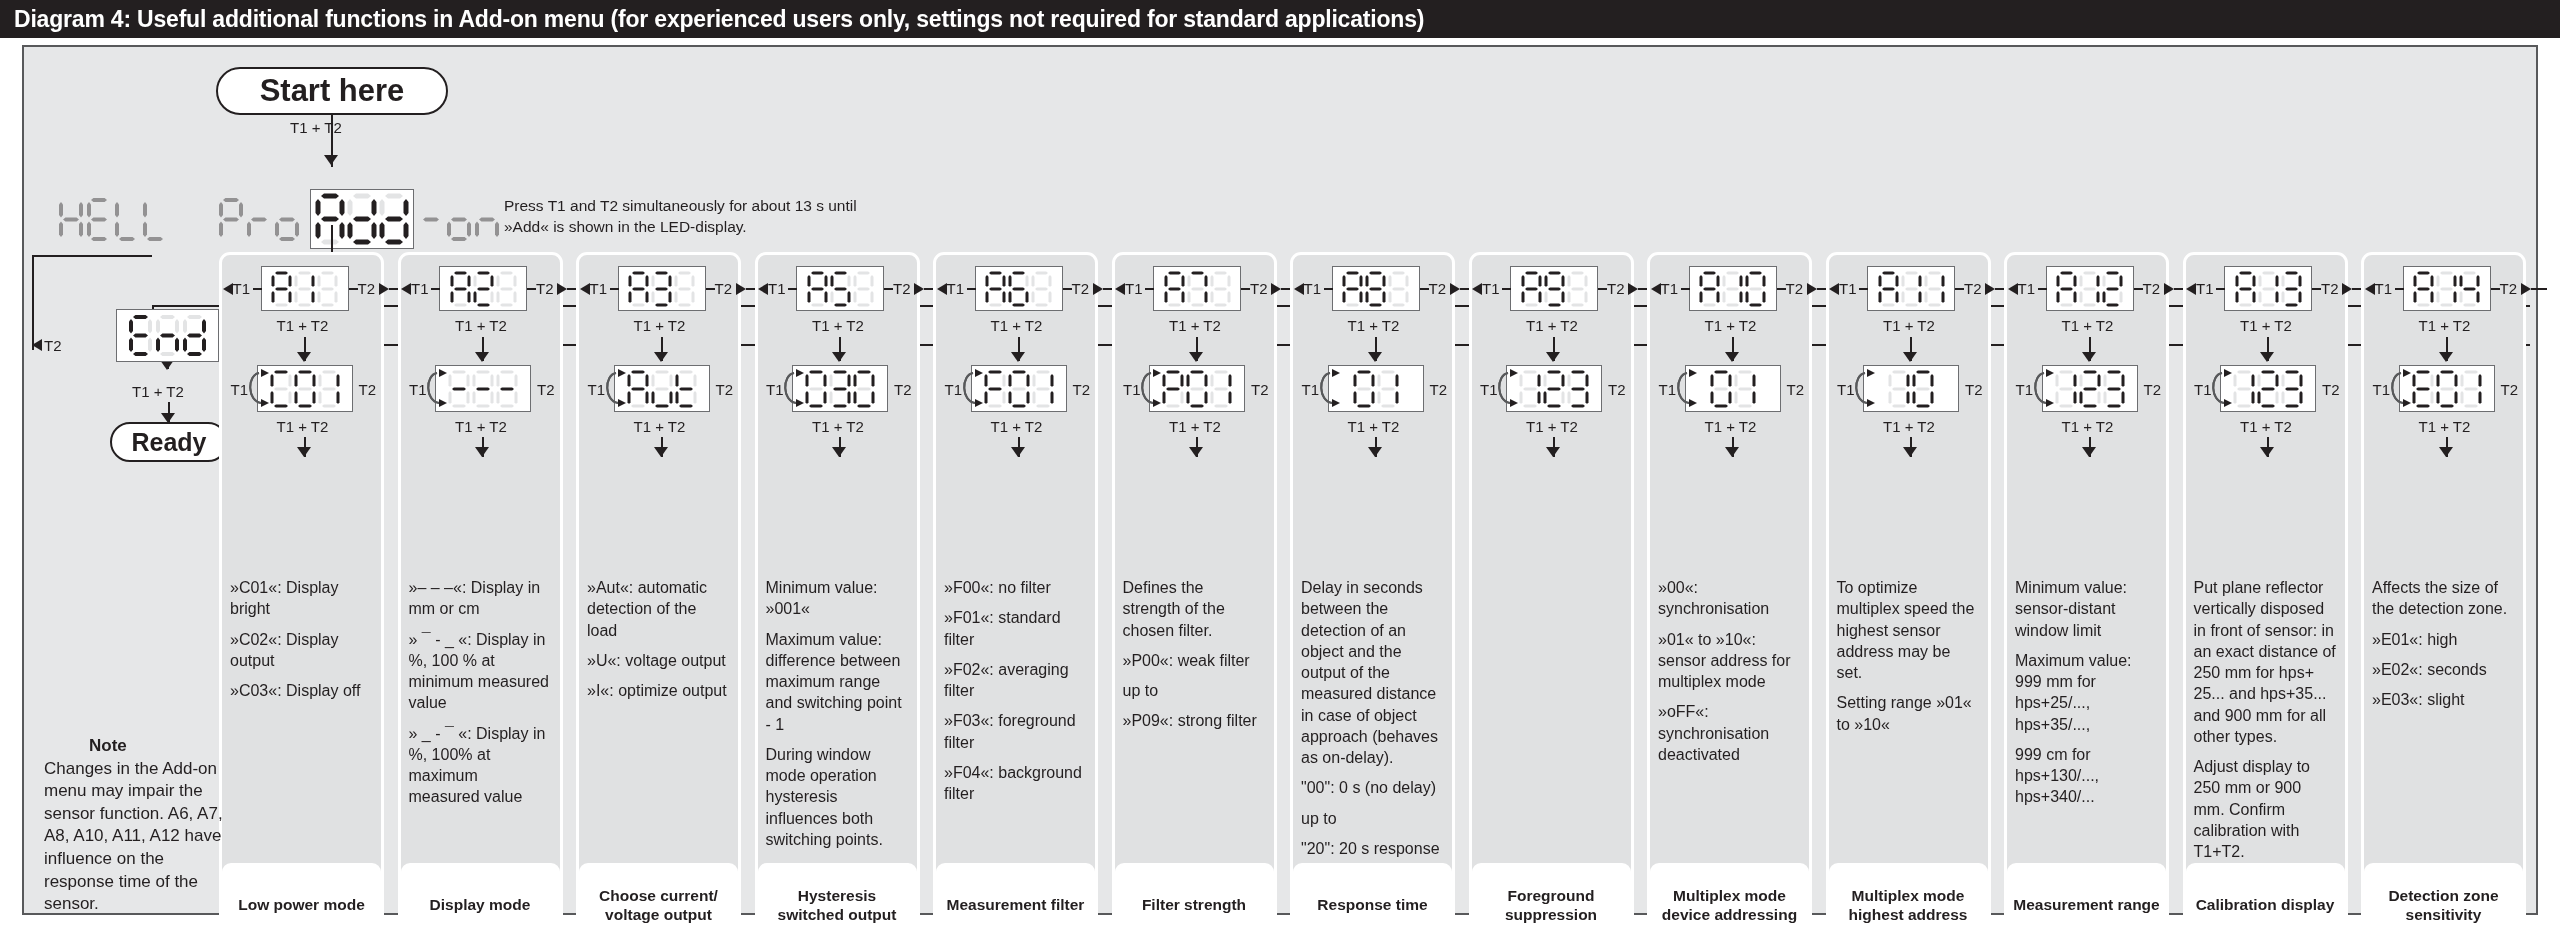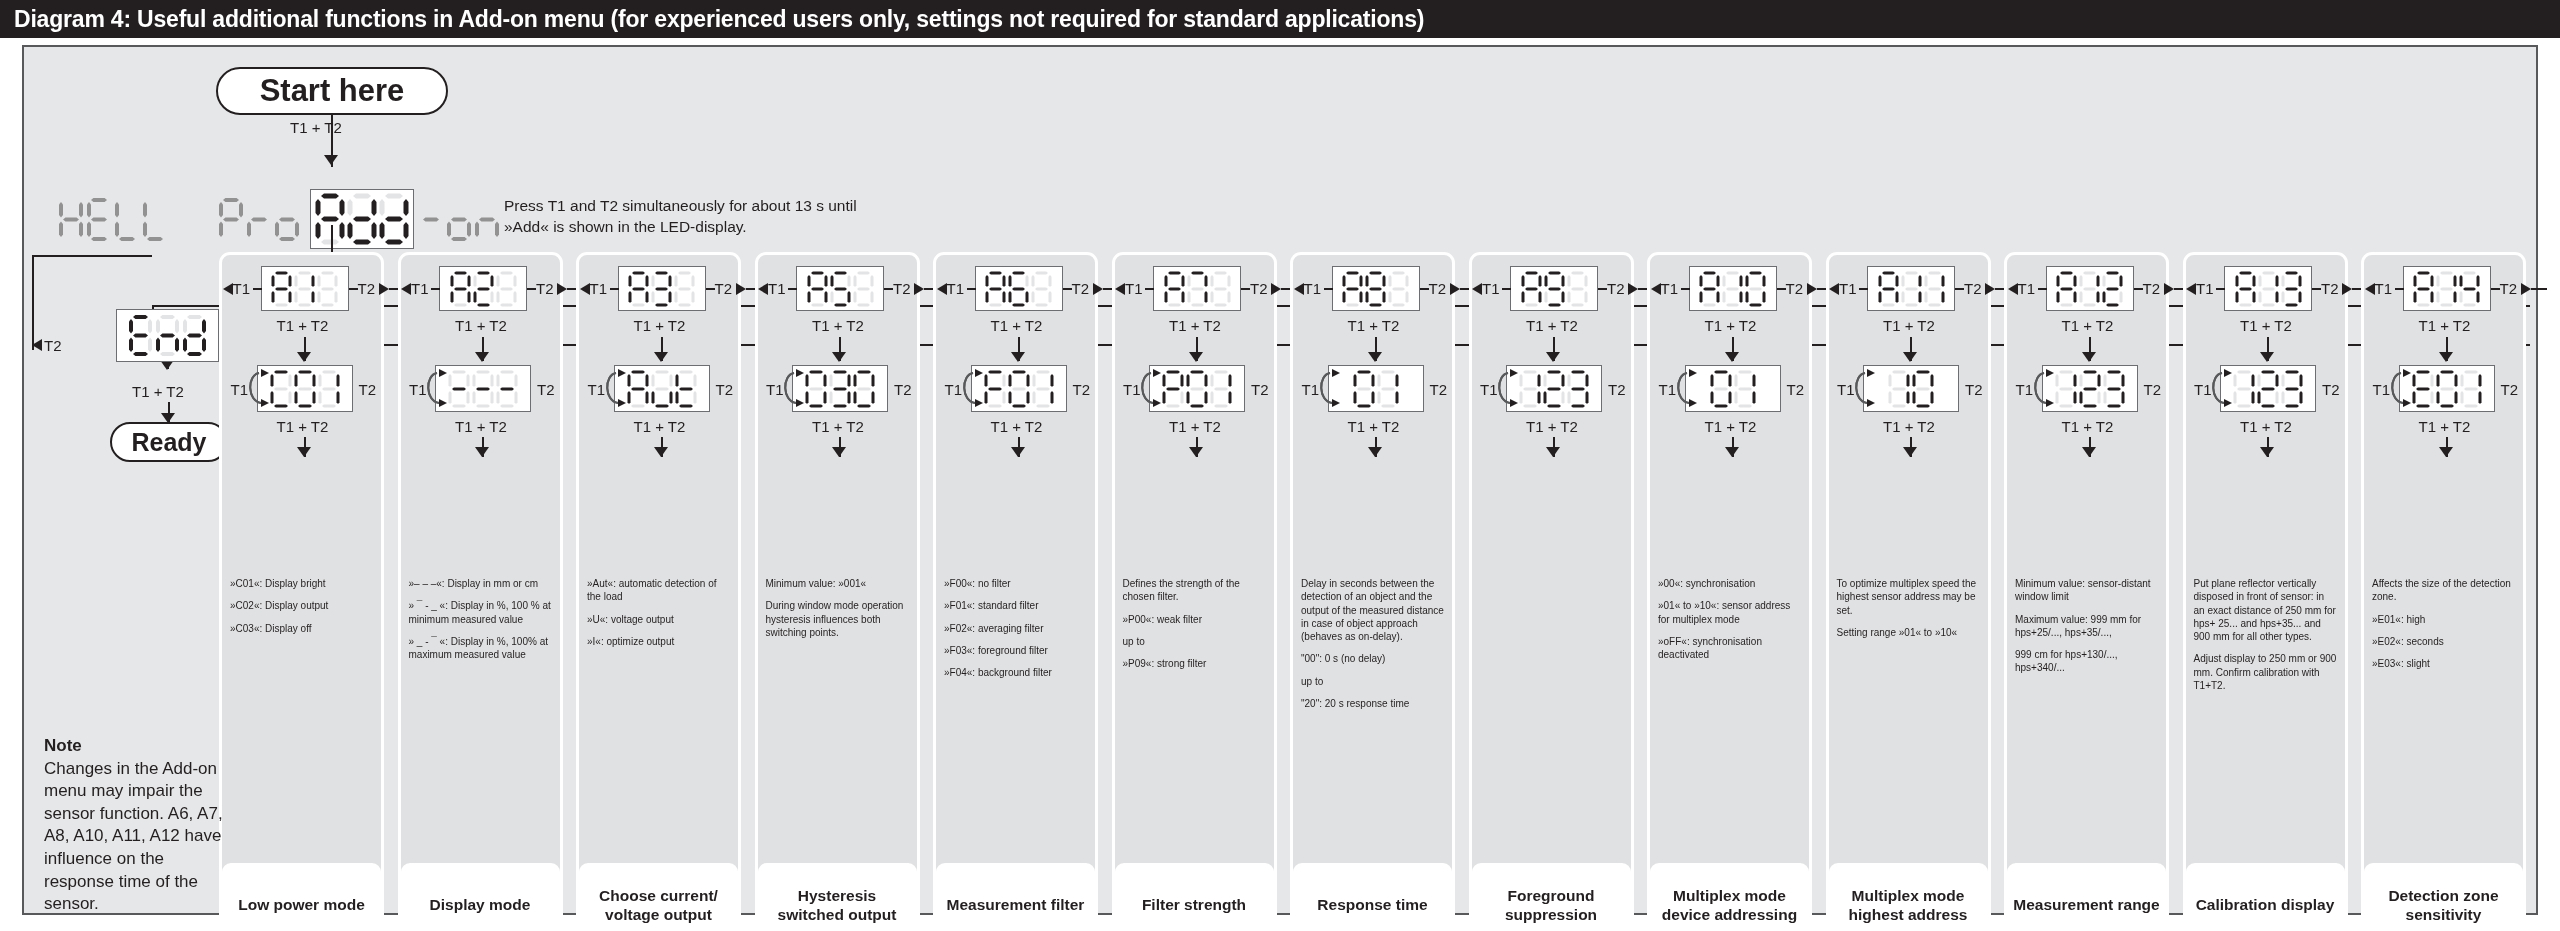--- a/index.html
+++ b/index.html
@@ -67,30 +67,30 @@
 
   
   #press-note {
     position:absolute; left:480px; top:148px; width:360px;
     font-size:15.5px; line-height:1.38; color:#231f20;
   }
   #note-block {
     position:absolute; left:20px; top:688px; width:190px;
     font-size:17px; line-height:1.33; color:#231f20;
   }
-  #note-block .note-h { font-weight:bold; }
+  #note-block .note-h { font-weight:bold;margin-left:45px; }
 
   
   .col {
     position:absolute; top:205px; width:165px; height:698px;
     background:#e0e1e2; border:3px solid #ffffff; border-radius:11px;
   }
   .col-desc {
     position:absolute; left:8px; right:8px; top:322px;
-    font-size:10px; line-height:1.33; color:#231f20;
+    font-size:16px; line-height:1.33; color:#231f20;
   }
   .col-desc p { margin:0 0 9px 0; }
   .col-foot {
     position:absolute; left:0; right:0; bottom:0; height:84px;
     background:#ffffff; border-radius:9px;
     display:flex; align-items:center; justify-content:center; text-align:center;
     font-size:15.5px; font-weight:bold; color:#231f20; padding:0 6px; line-height:1.25;
   }
 </style>
 </head>
@@ -682,20 +682,21 @@
         <path d="M14 14 C 2 16, 2 42, 16 44" fill="none" stroke="#58595b" stroke-width="2"></path>
         <polygon points="16,40 24,44 16,48" fill="#231f20"></polygon>
         <path d="M106 14 C 118 16, 118 42, 104 44" fill="none" stroke="#58595b" stroke-width="2" transform="scale(-1,1) translate(-120,0)"></path>
         <polygon points="104,18 96,14 104,10" fill="#231f20" transform="scale(-1,1) translate(-120,0)"></polygon>
       </svg>
           <div class="tlabel" style="left:54.5px; top:163px;">T1 + T2</div>
           <div class="vline" style="left:81.5px; top:182px; height:20px;"></div>
           <div class="arrow-d" style="left:74.5px; top:192px;"></div>
           <div class="col-desc">
             <p>Minimum value: »001«</p>
+            <p>Maximum value: difference between maximum range and switching point - 1</p>
             <p>During window mode operation hysteresis influences both switching points.</p>
           </div>
           <div class="col-foot">Hysteresis switched output</div>
         </div>
         <div class="col" style="left: 909px;">
           <div class="seg-disp" style="left:38.5px; top:11px; width:88px; height:45px;">
             <span class="digit">
               <svg width="21" height="36" viewBox="0 0 21 36">
                 <polygon class="seg-on" points="4,2 5.8,0.5 15.2,0.5 17,2 15.2,3.5 5.8,3.5"></polygon>
                 <polygon class="seg-on" points="19,4 20.5,5.8 20.5,14.2 19,16 17.5,14.2 17.5,5.8"></polygon>

